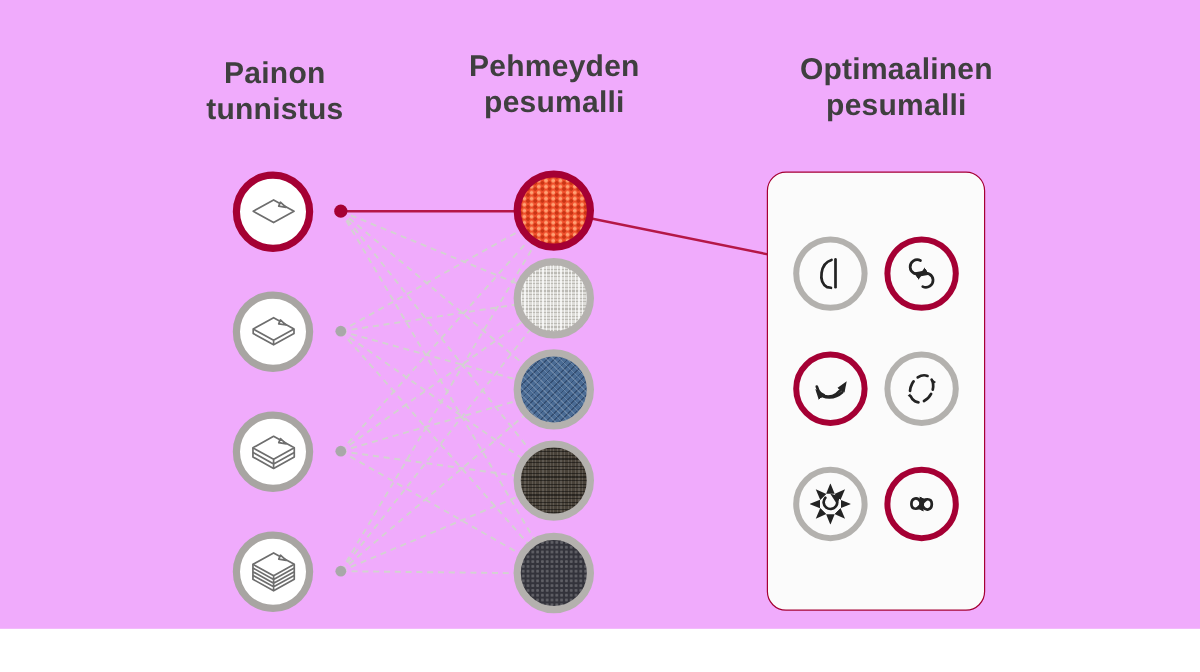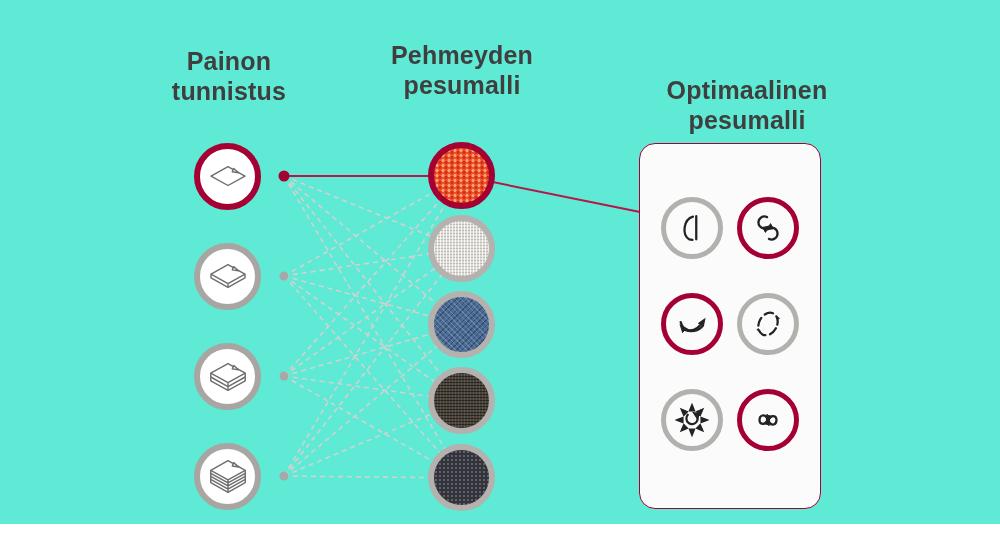--- a/index.html
+++ b/index.html
@@ -1,17 +1,17 @@
 <!DOCTYPE html>
 <html><head>
 <meta charset="utf-8">
 <style>
   html,body{margin:0;padding:0;}
   body{width:1000px;height:560px;font-family:"Liberation Sans",sans-serif;}
-  .canvas{position:relative;width:1000px;height:524px;background:#5eead4;overflow:hidden;}
+  .canvas{position:relative;width:1000px;height:524px;background:#f0abfc;overflow:hidden;}
 
   .hdr{position:absolute;transform:translateX(-50%);text-align:center;
        font-weight:700;font-size:25px;line-height:30px;color:#3f3f3f;
        white-space:pre-line;letter-spacing:.2px;margin:0;}
 
   svg.wires{position:absolute;left:0;top:0;z-index:1;}
 
   
   .wnode{position:absolute;width:55px;height:55px;border:6px solid #a8a5a2;border-radius:50%;
          background:#fff;display:flex;align-items:center;justify-content:center;z-index:2;}
@@ -83,21 +83,21 @@
     <circle cx="284" cy="176" r="5.5" fill="#a50034"></circle>
     <circle cx="284" cy="276" r="4.5" fill="#a8a8a8"></circle>
     <circle cx="284" cy="376" r="4.5" fill="#a8a8a8"></circle>
     <circle cx="284" cy="476" r="4.5" fill="#a8a8a8"></circle>
   </svg>
 
   <h2 class="hdr" style="left:229px;top:46px;">Painon
 tunnistus</h2>
   <h2 class="hdr" style="left:462px;top:40px;">Pehmeyden
 pesumalli</h2>
-  <h2 class="hdr" style="left:747px;top:43px;margin-top:32px;">Optimaalinen
+  <h2 class="hdr" style="left:747px;top:43px;">Optimaalinen
 pesumalli</h2>
 
   <div class="wnode hl" style="left:194px;top:143px;">
     <svg width="44" height="34" viewBox="0 0 46 36">
       <path class="fab" d="M5,17 L23,7 L41,17 L23,27 Z"></path>
       <path class="fab" d="M29,9 L34,13.5 L27.5,12.5 Z"></path>
     </svg>
   </div>
   <div class="wnode" style="left:194px;top:243px;">
     <svg width="44" height="34" viewBox="0 0 46 36">

